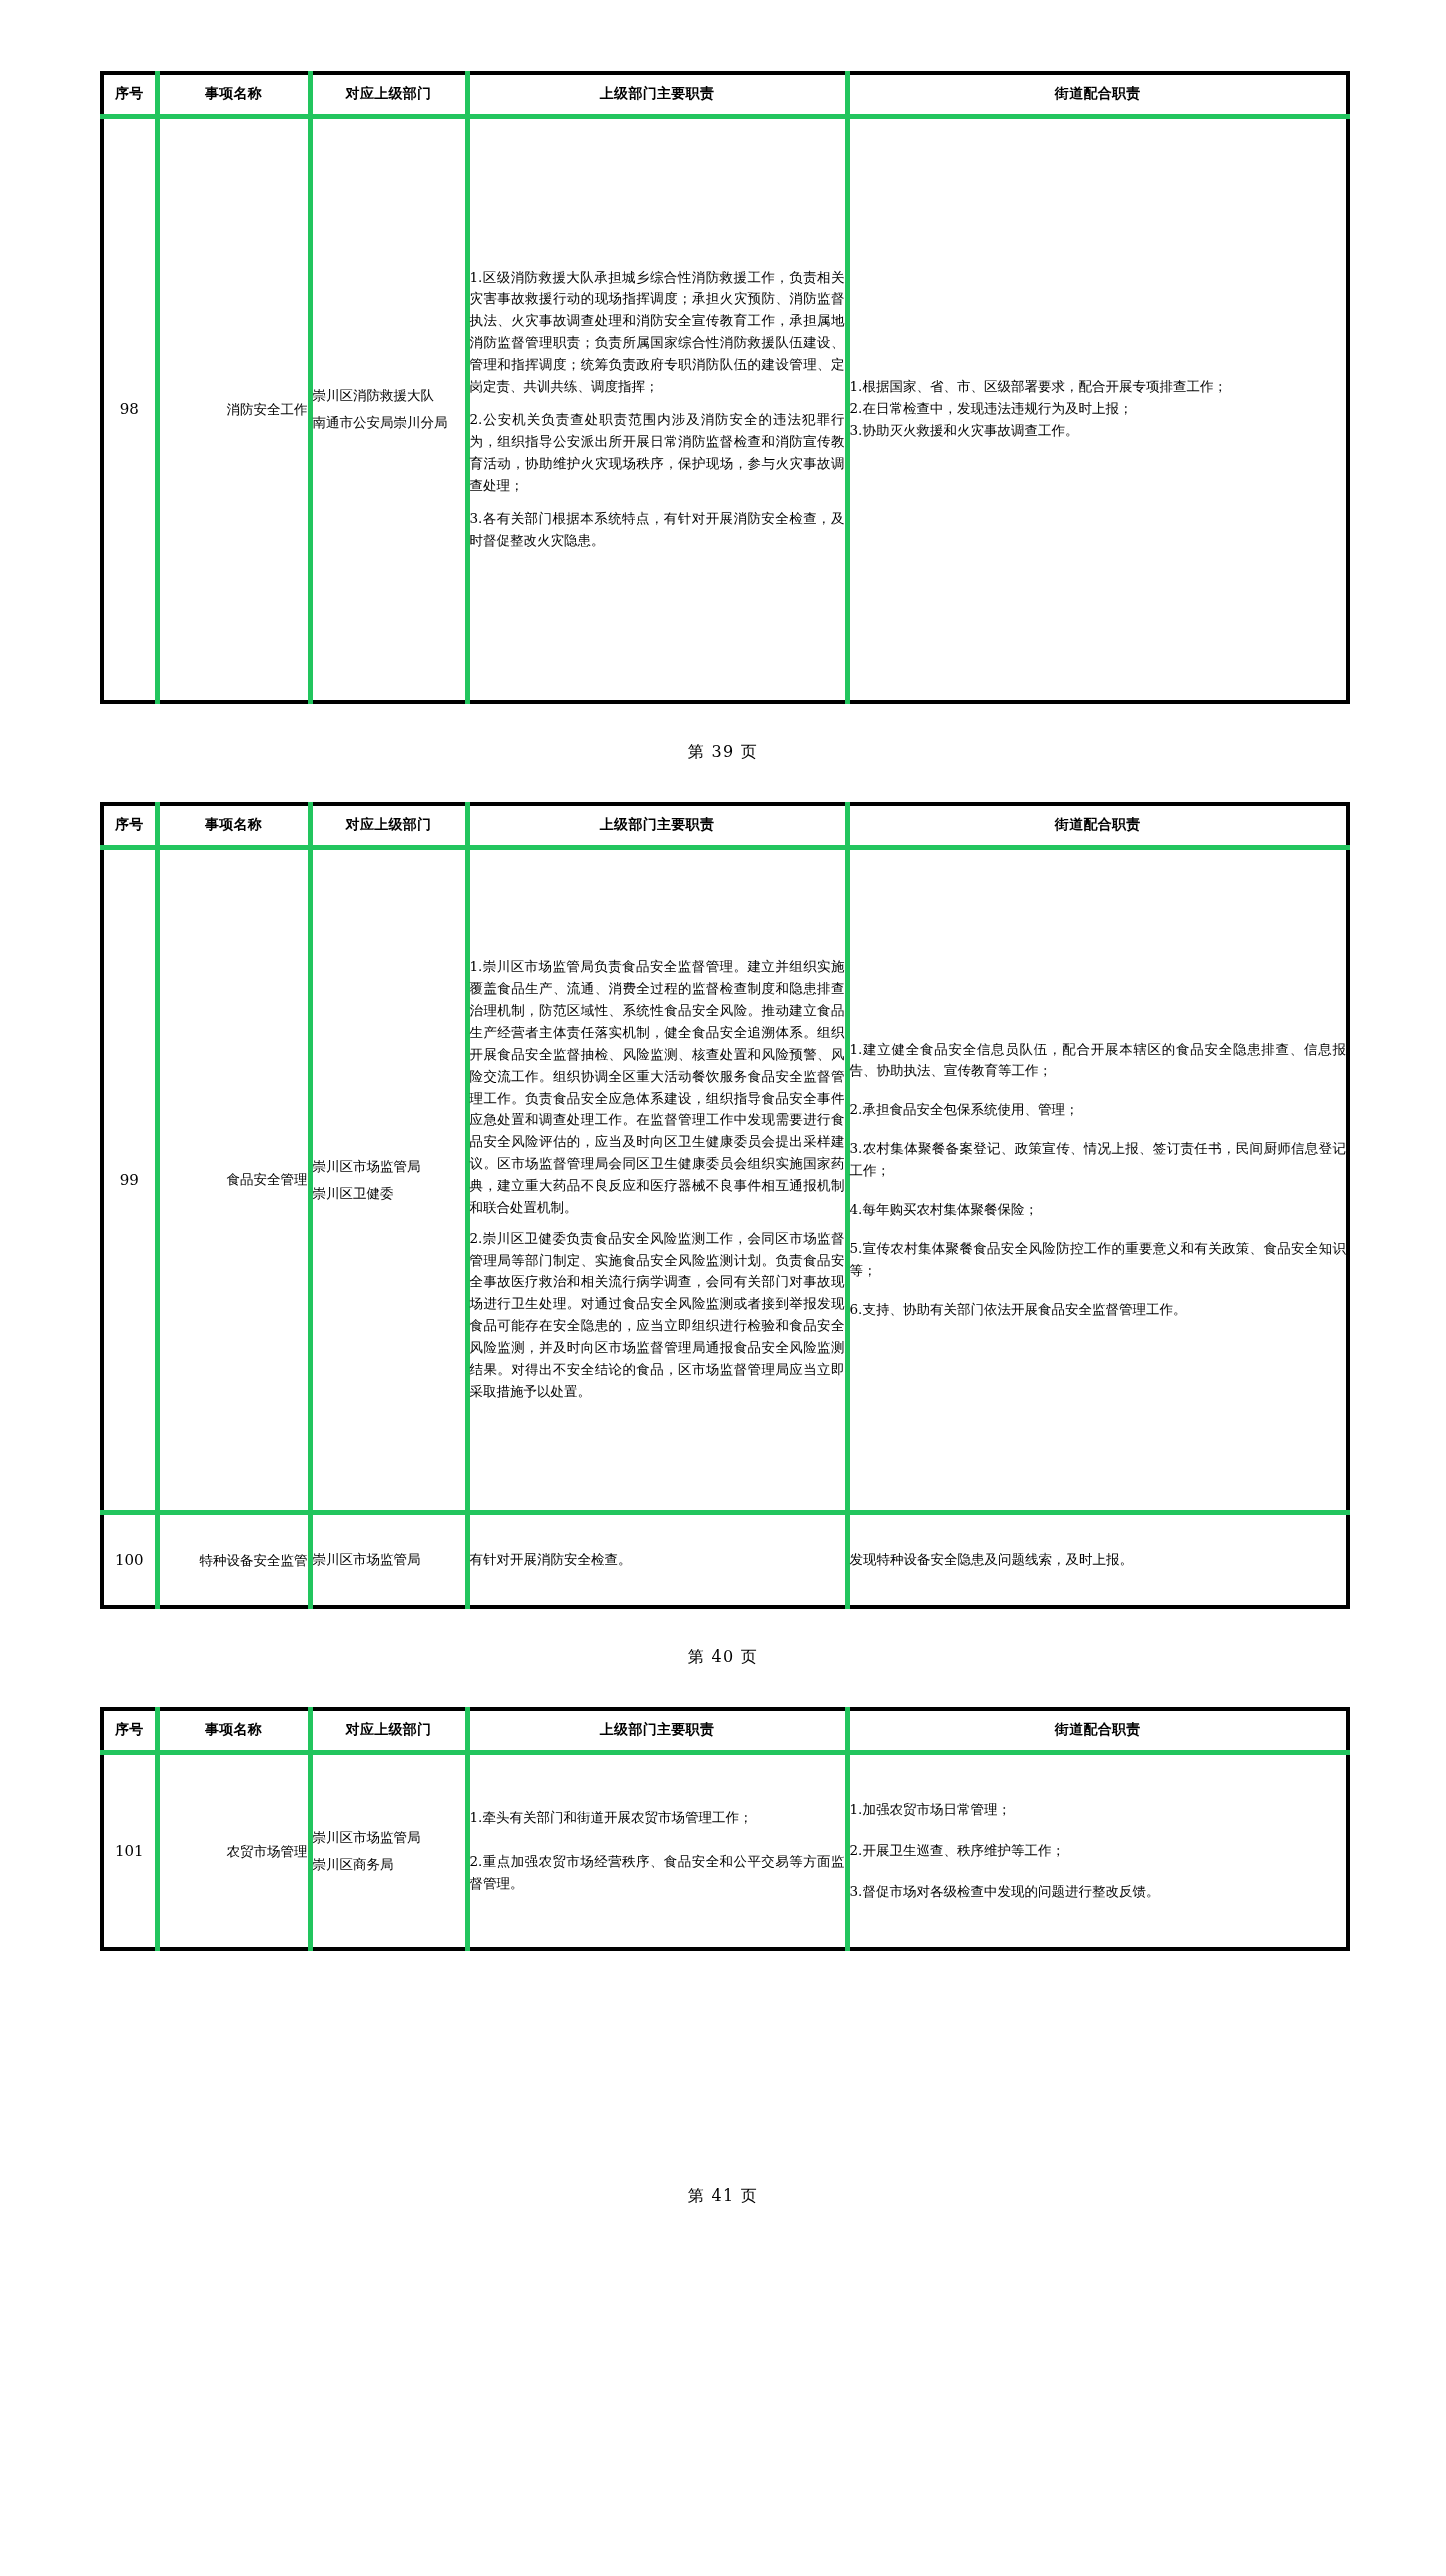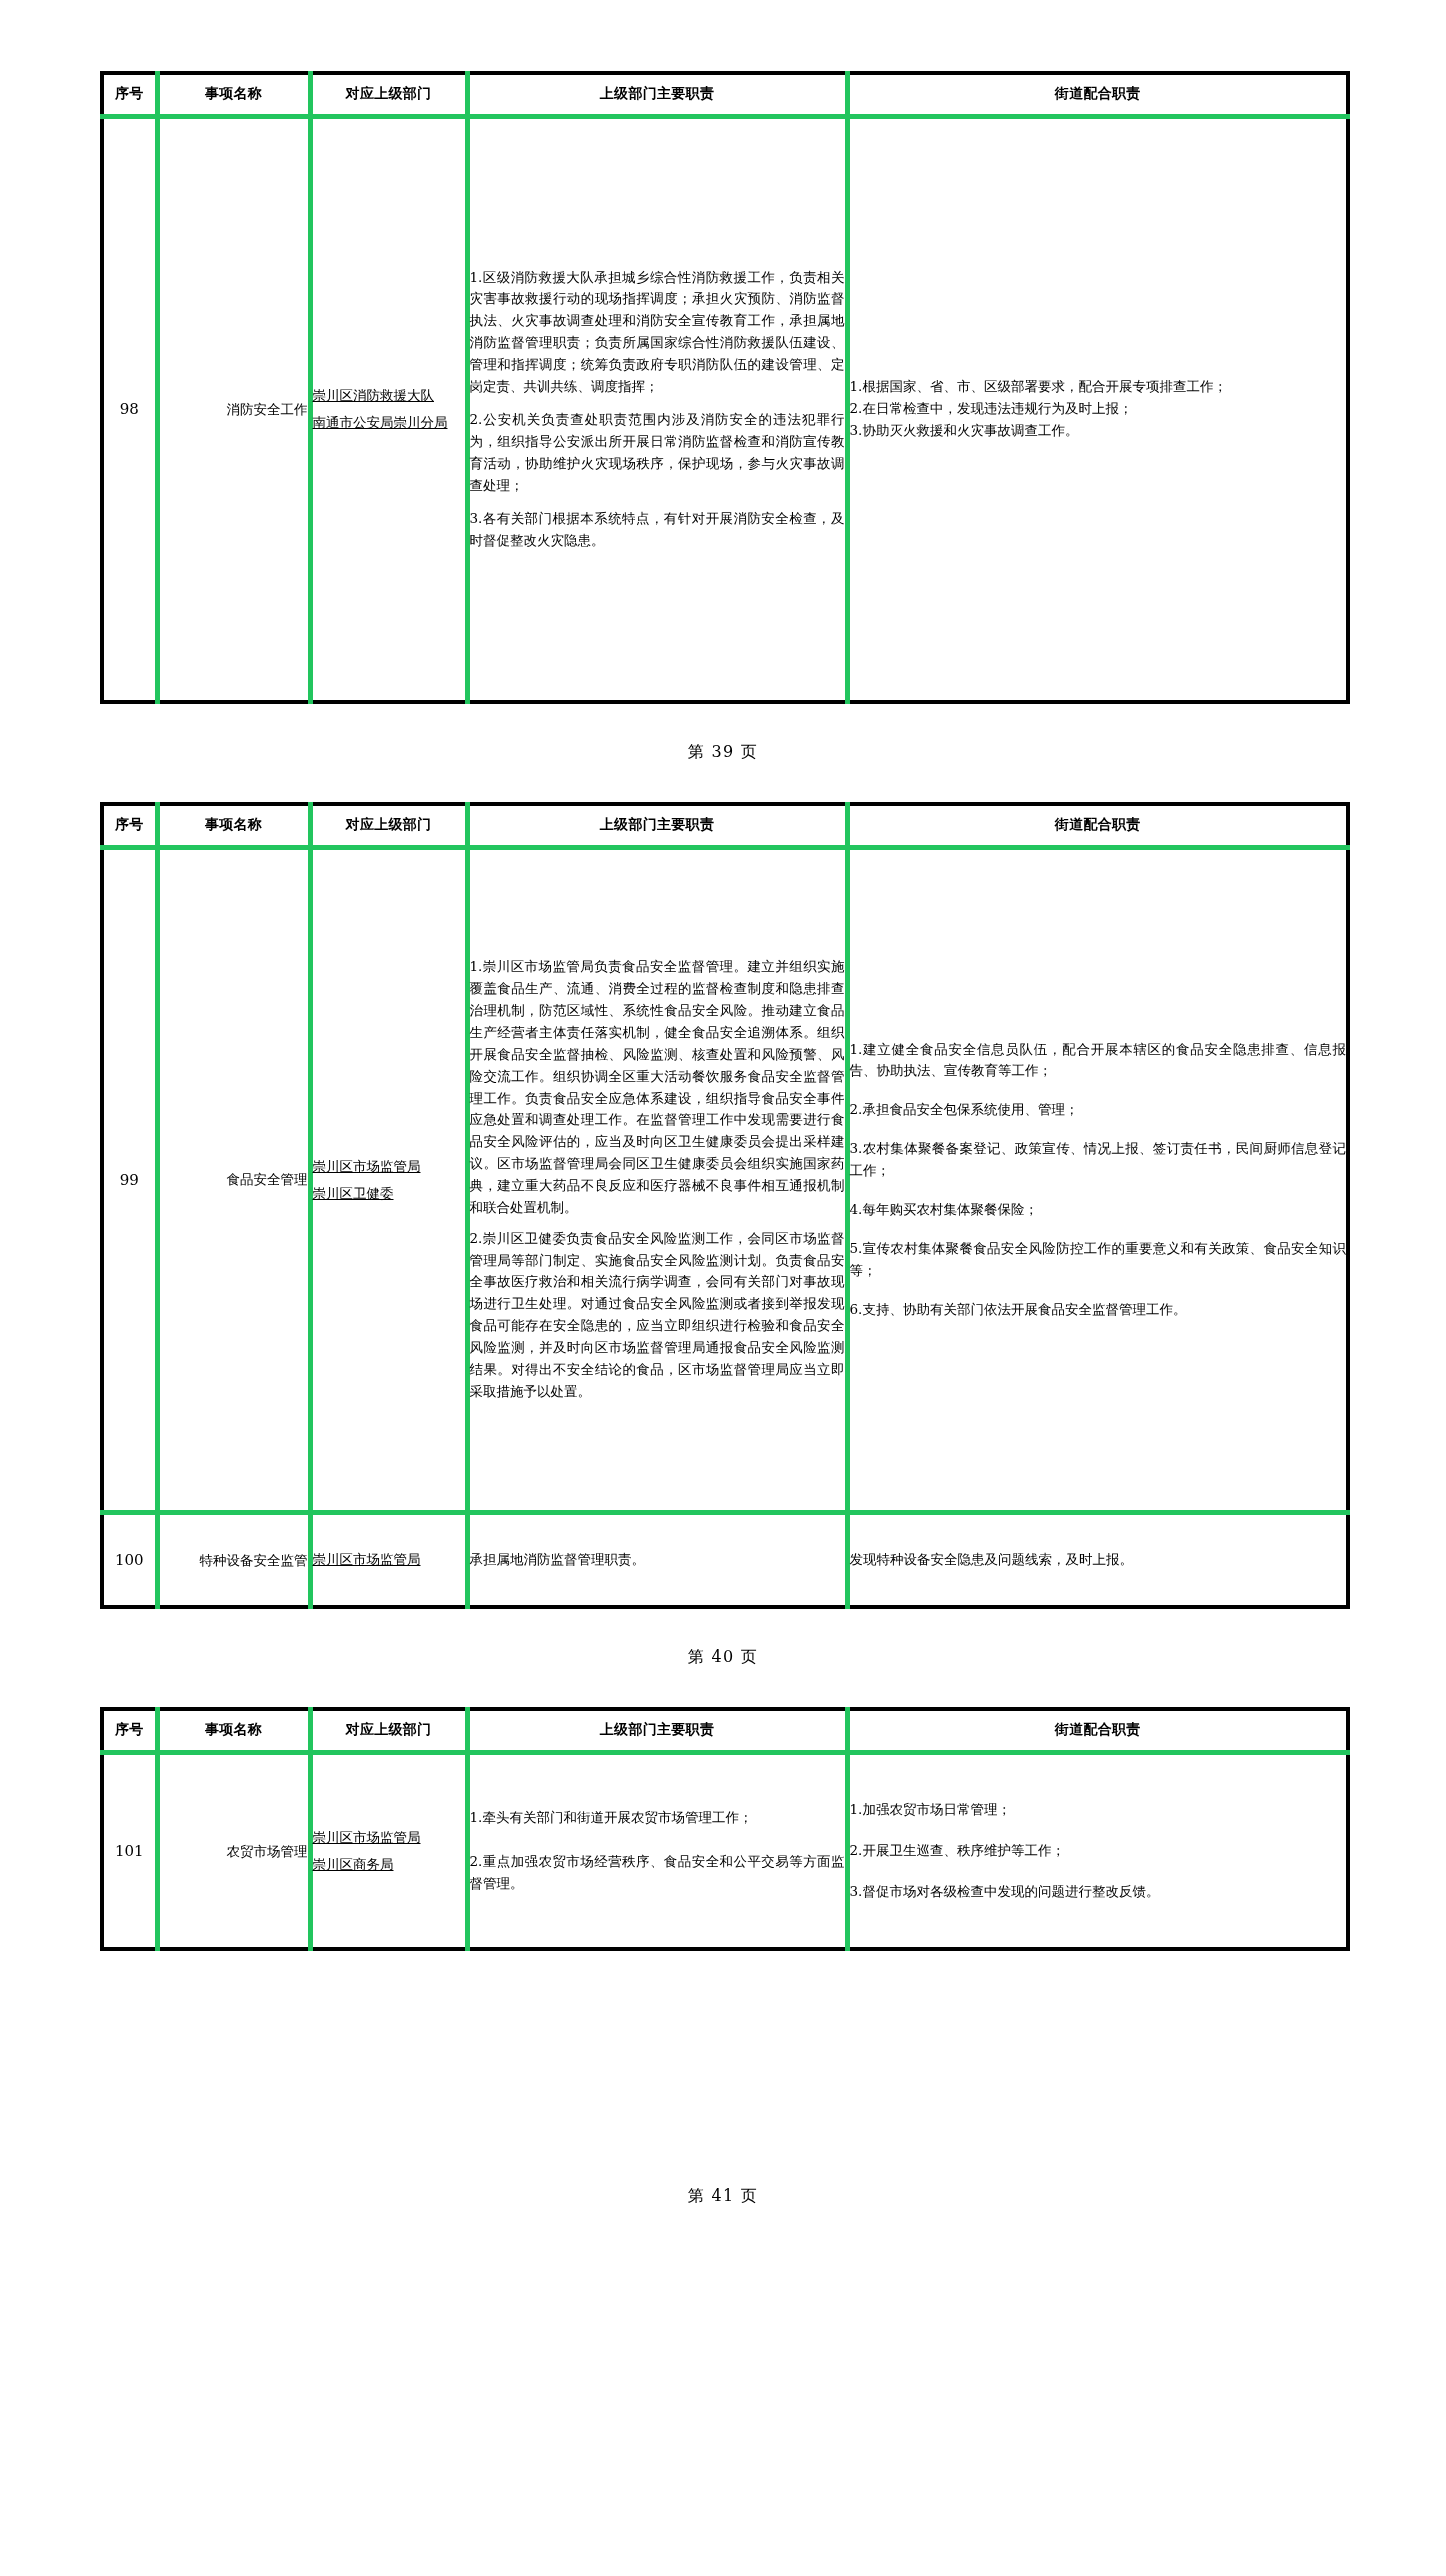--- a/index.html
+++ b/index.html
@@ -86,21 +86,21 @@
     vertical-align: middle;
     padding: 2.6px 3.9px;
   }
   td.cell-dept {
     text-align: left;
     font-size: 13.5px;
     line-height: 2.0;
     vertical-align: middle;
     padding: 2.6px 7.7px;
   }
-  td.cell-dept .dept-line { display: block; white-space: nowrap; text-decoration: underline; }
+  td.cell-dept .dept-line { display: block; white-space: nowrap; }
 
   td.cell-body {
     text-align: left;
     font-size: 13.5px;
     line-height: 1.62;
     vertical-align: middle;
     padding: 5.2px 6.4px 5.2px 6.4px;
     word-break: break-all;
   }
   td.cell-body p {
@@ -227,21 +227,21 @@
           <p>6.支持、协助有关部门依法开展食品安全监督管理工作。</p>
         </td>
       </tr>
       <tr class="r100 lastrow">
         <td class="cell-no">100</td>
         <td class="cell-name">特种设备安全监管</td>
         <td class="cell-dept">
           <span class="dept-line">崇川区市场监管局</span>
         </td>
         <td class="cell-body tight">
-          <p>承担属地消防监督管理职责。</p>
+          <p>有针对开展消防安全检查。</p>
         </td>
         <td class="cell-body tight">
           <p>发现特种设备安全隐患及问题线索，及时上报。</p>
         </td>
       </tr>
     </tbody>
   </table>
   <div class="page-footer" id="footer-40">第 40 页</div>
 </div>
 

